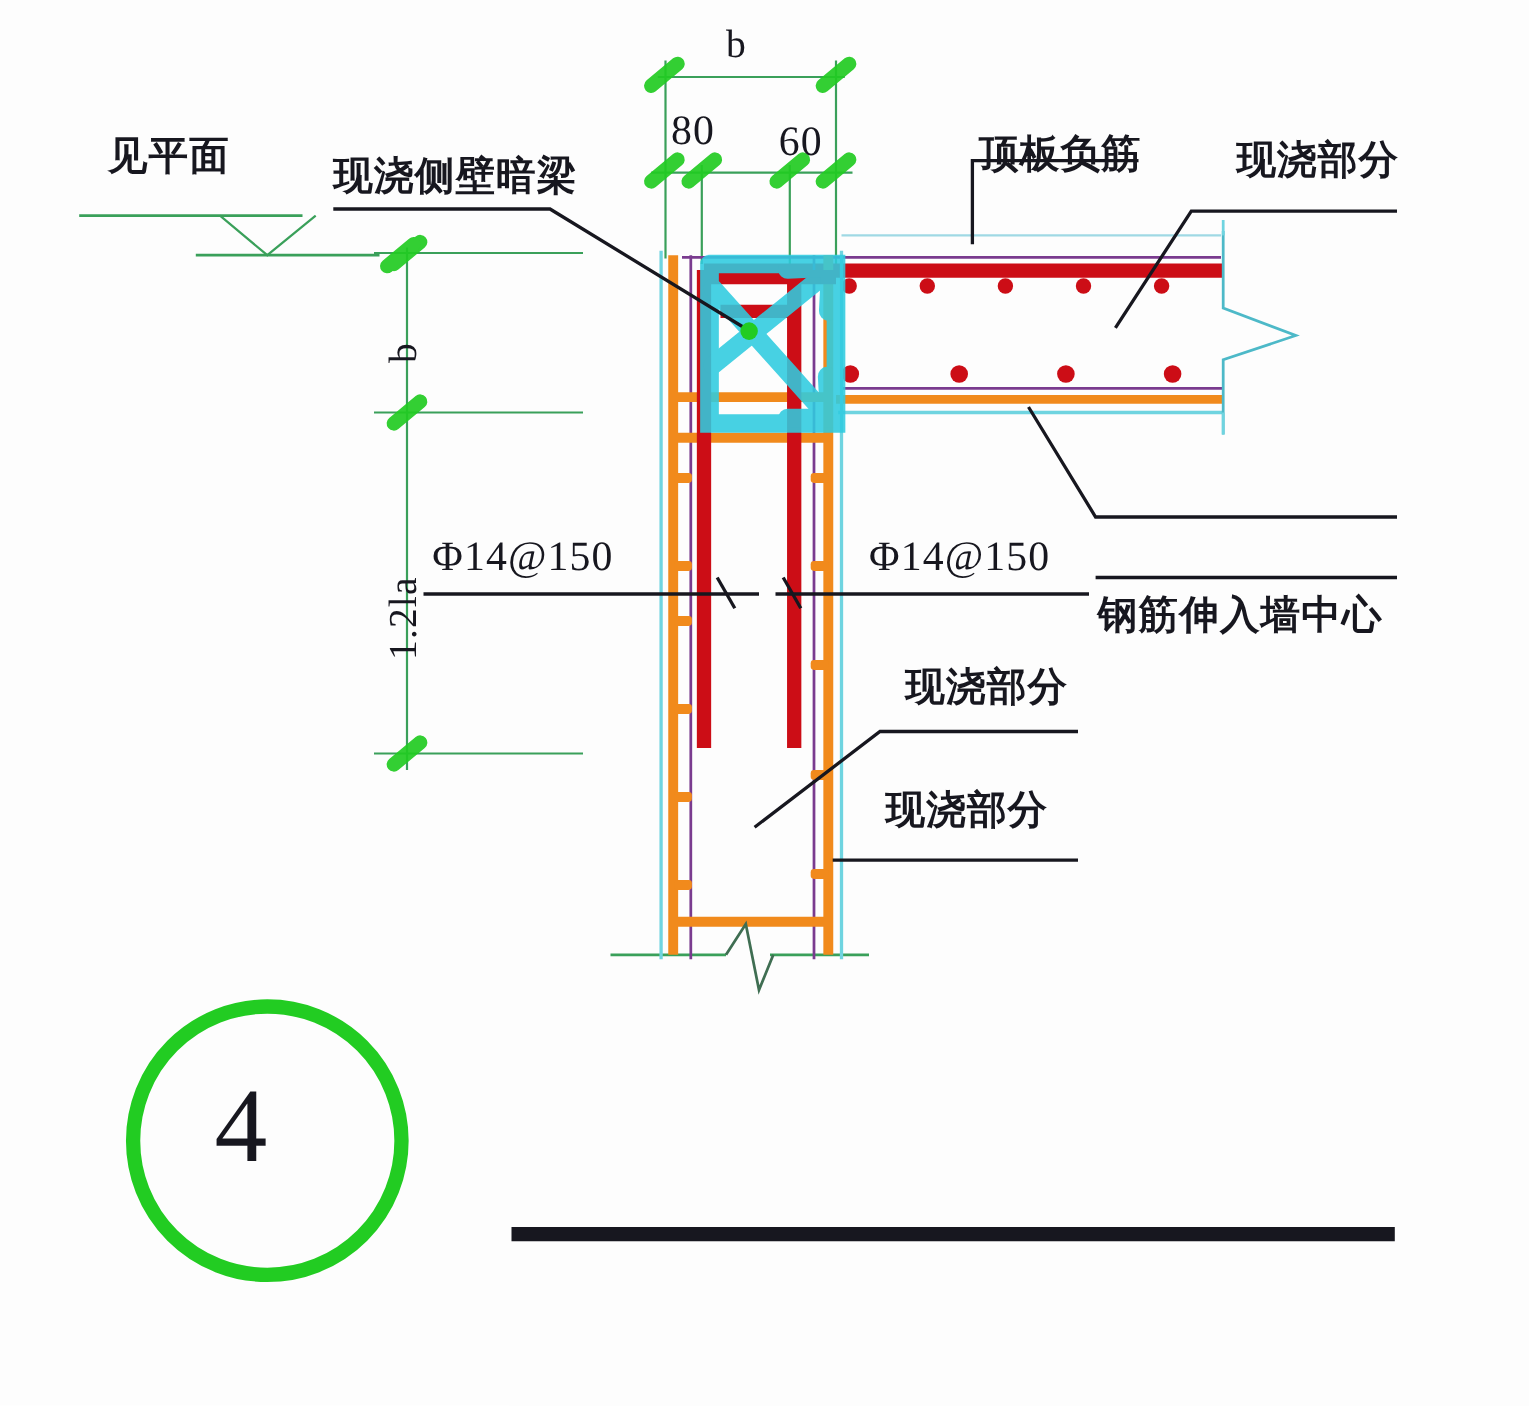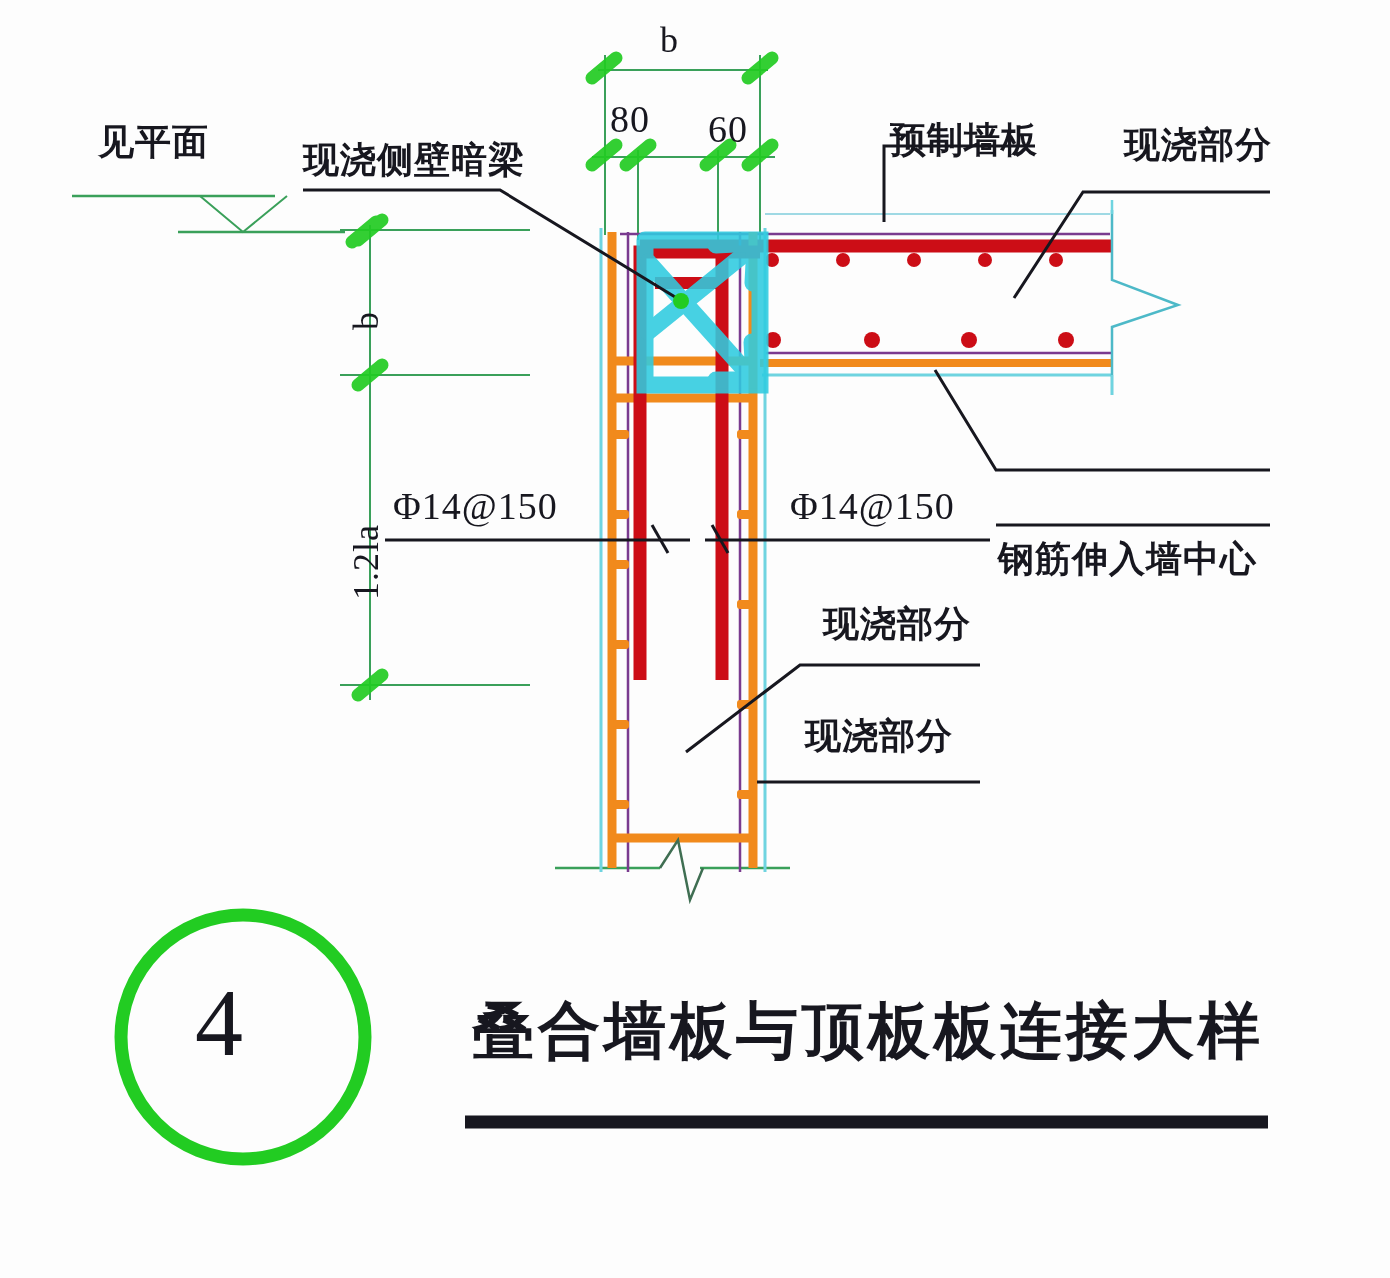--- a/index.html
+++ b/index.html
@@ -217,36 +217,35 @@
   <div class="lbl cn" style="left:98px; top:124px;">见平面</div>
 
   <div class="lbl cn" style="left:303px; top:124px;margin-top:18px;">现浇侧壁暗梁</div>
 
   <div class="lbl dimtxt" style="left:660px; top:22px;">b</div>
 
   <div class="lbl num" style="left:610px; top:100px;">80</div>
 
   <div class="lbl num" style="left:708px; top:100px;margin-top:10px;">60</div>
 
-  <div class="lbl cn" style="left:890px; top:122px;">预制墙板</div>
+  <div class="lbl cn" style="left:890px; top:122px;">顶板负筋</div>
 
   <div class="lbl cn" style="left:1124px; top:127px;">现浇部分</div>
 
   <div class="lbl dimtxt vert" style="left:348px; top:330px;">b</div>
 
   <div class="lbl dimtxt vert" style="left:348px; top:600px;">1.2la</div>
 
   <div class="lbl num" style="left:393px; top:487px;">Φ14@150</div>
 
   <div class="lbl num" style="left:790px; top:487px;">Φ14@150</div>
 
 
   <div class="lbl cn" style="left:998px; top:498px;margin-top:43px;">钢筋伸入墙中心</div>
 
   <div class="lbl cn" style="left:823px; top:606px;">现浇部分</div>
 
   <div class="lbl cn" style="left:805px; top:718px;">现浇部分</div>
 
   <div class="lbl marknum" style="left:195px; top:975px;">4</div>
 
-  <div class="lbl title" style="left:472px; top:1000px;">叠合墙板与顶板板连接大样</div>
 
 </div>
 
 </body></html>

